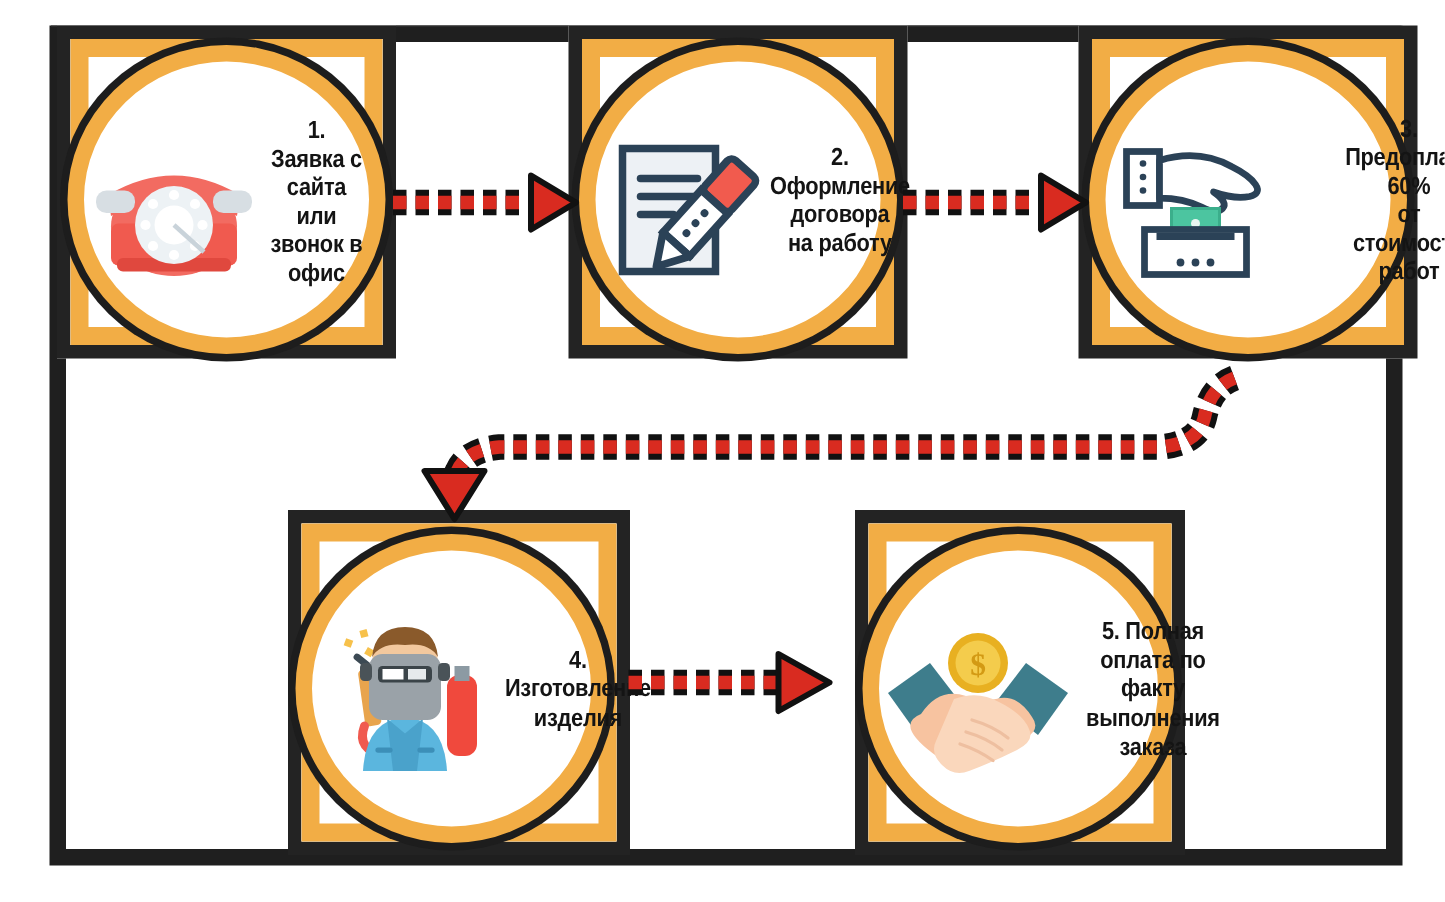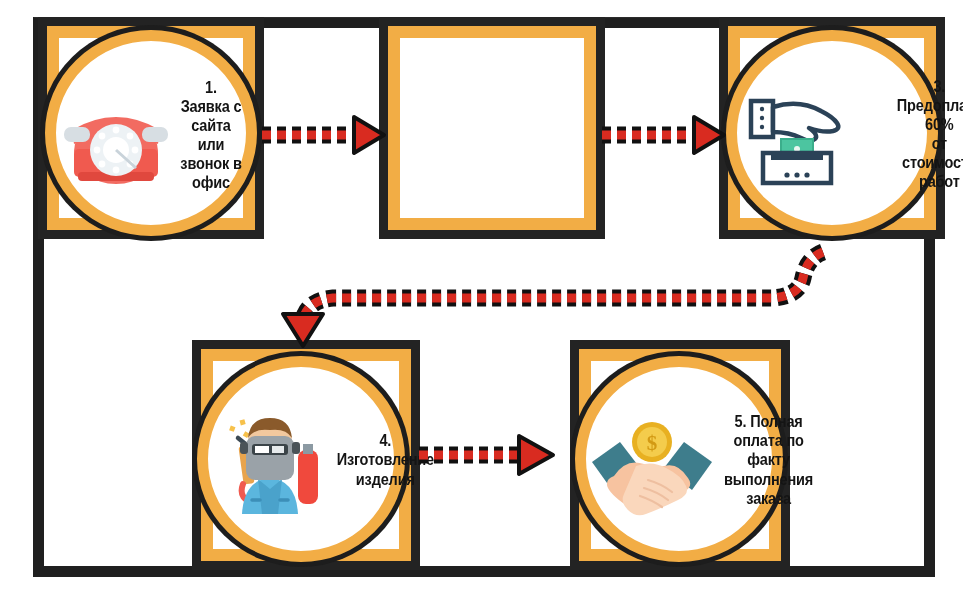--- a/index.html
+++ b/index.html
@@ -71,20 +71,42 @@
         </svg>
       </div>
       <div class="card-label" style="font-size:16.5px;margin-top:4px;">1. Заявка с сайта или
 звонок в офис</div>
     </div>
   </div>
 
   <div class="card" style="left:379px;top:17px;width:226px;height:222px;">
     <div class="blk"></div>
     <div class="org"></div>
+    <div class="disc" style="left:7px;top:13px;width:212px;height:206px;">
+      <div class="icon-wrap" style="width:110px;height:98px;margin-top:18px;">
+        <svg viewBox="0 0 110 98" width="110" height="98">
+          <rect x="18" y="6" width="62" height="82" fill="#EDF1F5" stroke="#2B4257" stroke-width="5"></rect>
+          <g stroke="#2B4257" stroke-width="5" stroke-linecap="round">
+            <line x1="30" y1="26" x2="68" y2="26"></line>
+            <line x1="30" y1="38" x2="68" y2="38"></line>
+            <line x1="30" y1="50" x2="52" y2="50"></line>
+          </g>
+          <g transform="rotate(42 70 52)">
+            <rect x="58" y="8" width="24" height="30" rx="4" fill="#F15B4E" stroke="#2B4257" stroke-width="5"></rect>
+            <rect x="58" y="38" width="24" height="38" fill="#FFFFFF" stroke="#2B4257" stroke-width="5"></rect>
+            <circle cx="70" cy="48" r="2.6" fill="#2B4257"></circle>
+            <circle cx="70" cy="57" r="2.6" fill="#2B4257"></circle>
+            <circle cx="70" cy="66" r="2.6" fill="#2B4257"></circle>
+            <path d="M58 76 L70 96 L82 76 Z" fill="#FFFFFF" stroke="#2B4257" stroke-width="5" stroke-linejoin="round"></path>
+          </g>
+        </svg>
+      </div>
+      <div class="card-label" style="font-size:16.5px;margin-top:2px;">2. Оформление договора
+на работу</div>
+    </div>
   </div>
 
   <div class="card" style="left:719px;top:17px;width:226px;height:222px;">
     <div class="blk"></div>
     <div class="org"></div>
     <div class="disc" style="left:7px;top:13px;width:212px;height:206px;gap:36px;">
       <div class="icon-wrap" style="width:118px;height:98px;margin-top:18px;">
         <svg viewBox="0 0 118 98" width="118" height="98">
 
           <rect x="14" y="8" width="22" height="36" fill="#FFFFFF" stroke="#2B4257" stroke-width="4.5"></rect>

